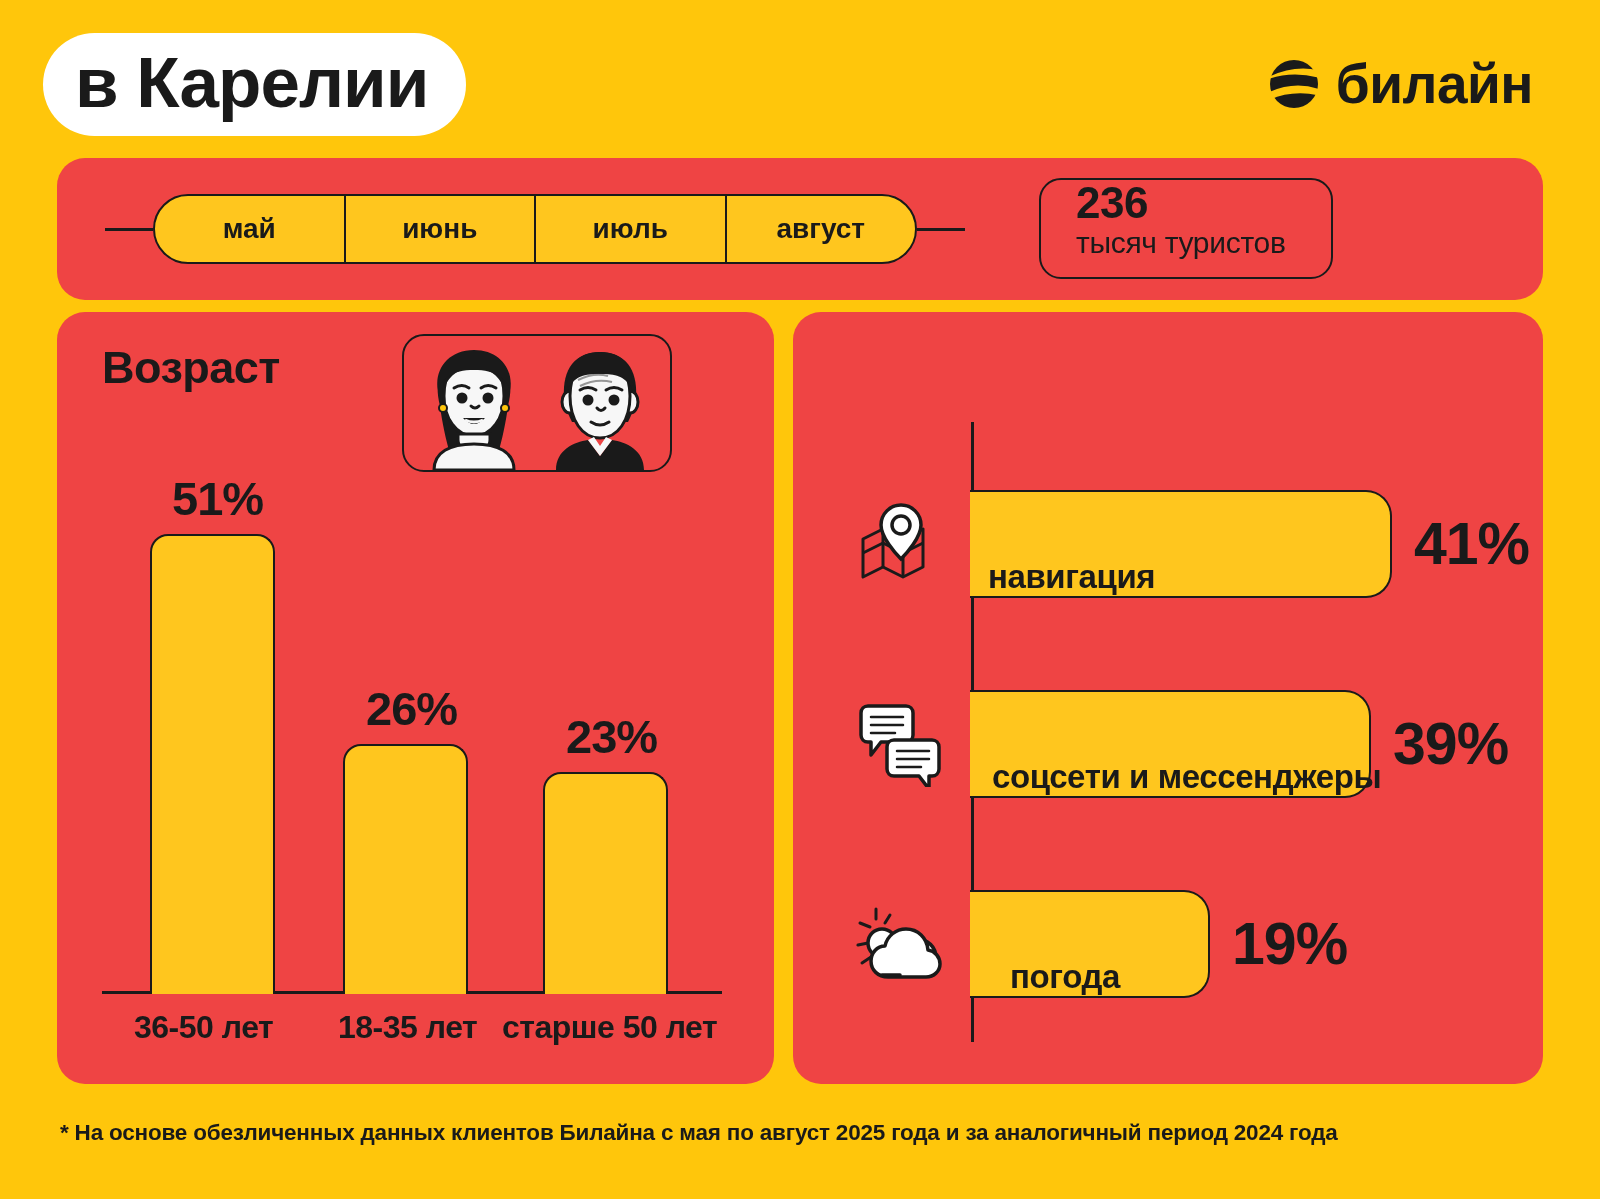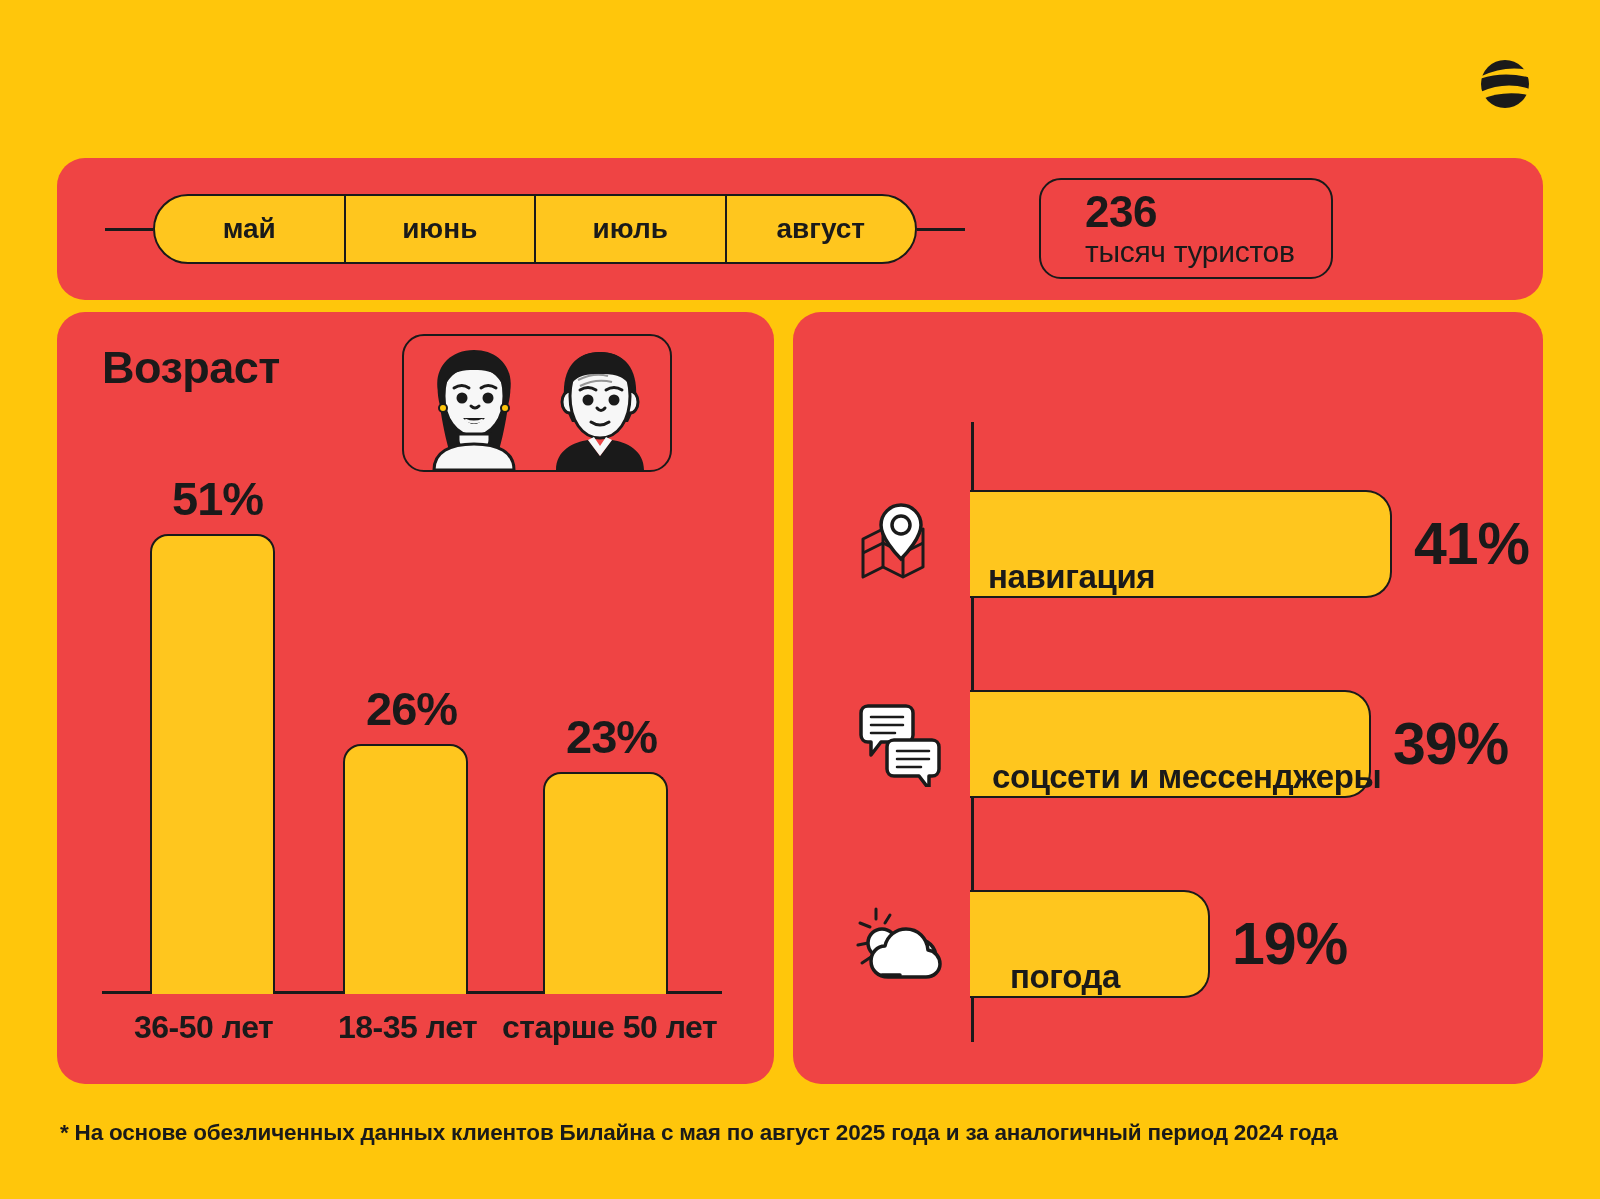--- a/index.html
+++ b/index.html
@@ -113,22 +113,21 @@
   
   .stat-box {
     position: absolute;
     left: 982px; top: 20px;
     width: 294px; height: 101px;
     border: 2px solid #1a1a1a;
     border-radius: 22px;
     box-sizing: border-box;
     display: flex;
     flex-direction: column;
-    justify-content: center;
-    padding-left: 44px;
+    padding-left: 35px;
   }
   .stat-num {
     font-size: 44px;
     font-weight: 700;
     color: #1a1a1a;
     line-height: 1.04;
     letter-spacing: -0.5px;
   }
   .stat-label {
     font-size: 30px;
@@ -277,37 +276,39 @@
     white-space: nowrap;
   }
 </style>
 </head>
 <body>
 
 <div class="page">
 
   <div class="header">
     <div class="title-wrap">
+      <span class="title-pill">в Карелии</span>
     </div>
     <div class="brand">
       <span>
         <svg class="brand-mark" viewBox="0 0 56 56" xmlns="http://www.w3.org/2000/svg">
           <defs>
             <clipPath id="sph">
                 <circle cx="28" cy="28" r="24"></circle>
               </clipPath>
           </defs>
           <g clip-path="url(#sph)">
             <rect x="0" y="0" width="56" height="56" fill="#FFC60B"></rect>
             <path d="M -12 16 Q 16 -2 46 4 L 52 14 Q 22 8 -6 26 Z" fill="#1A1A1A"></path>
             <path d="M -12 30 Q 18 12 54 22 L 56 34 Q 24 22 -8 42 Z" fill="#1A1A1A"></path>
             <path d="M -4 48 Q 22 32 56 40 L 56 56 L 2 56 Z" fill="#1A1A1A"></path>
           </g>
         </svg>
       </span>
+      <span class="brand-name">билайн</span>
     </div>
   </div>
 
   <div class="card" id="card-top">
 
     <div class="timeline">
       <div class="tl-line"></div>
       <div class="tl-bar">
         <div class="tl-seg">май</div>
         <div class="tl-seg">июнь</div>

